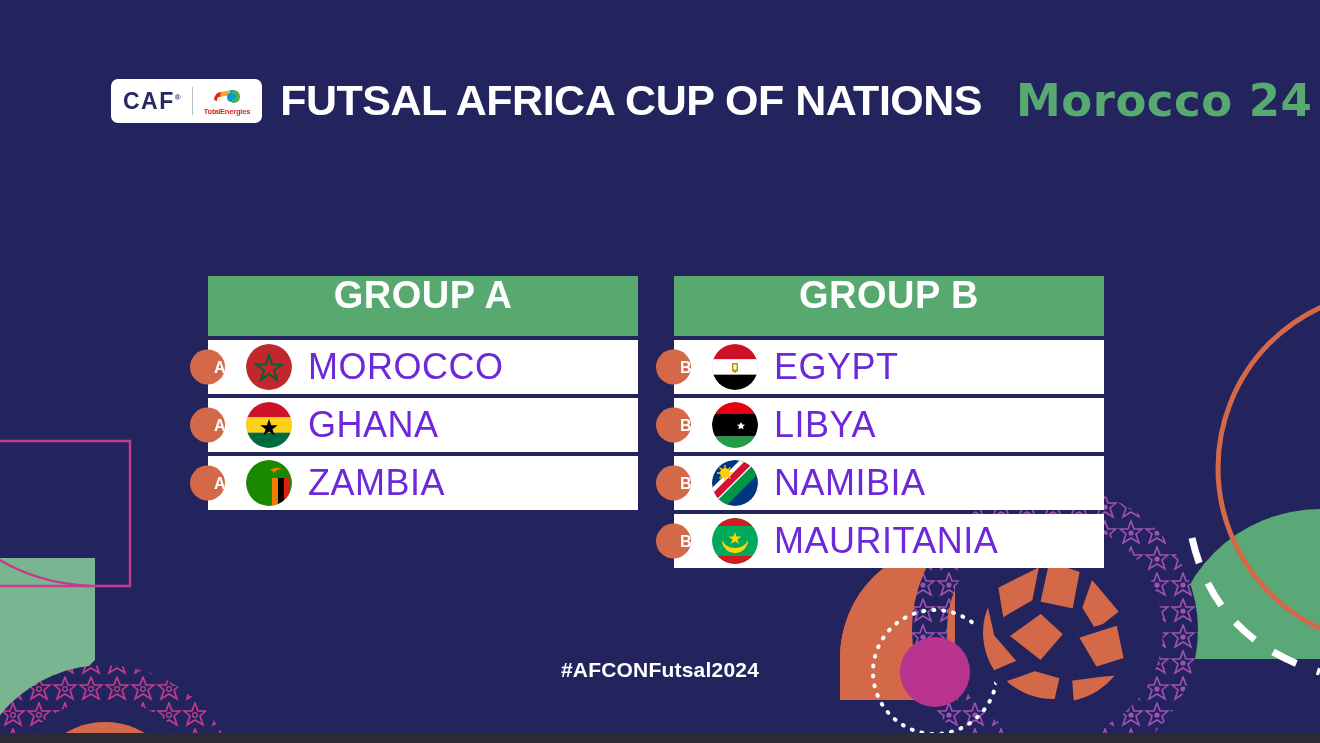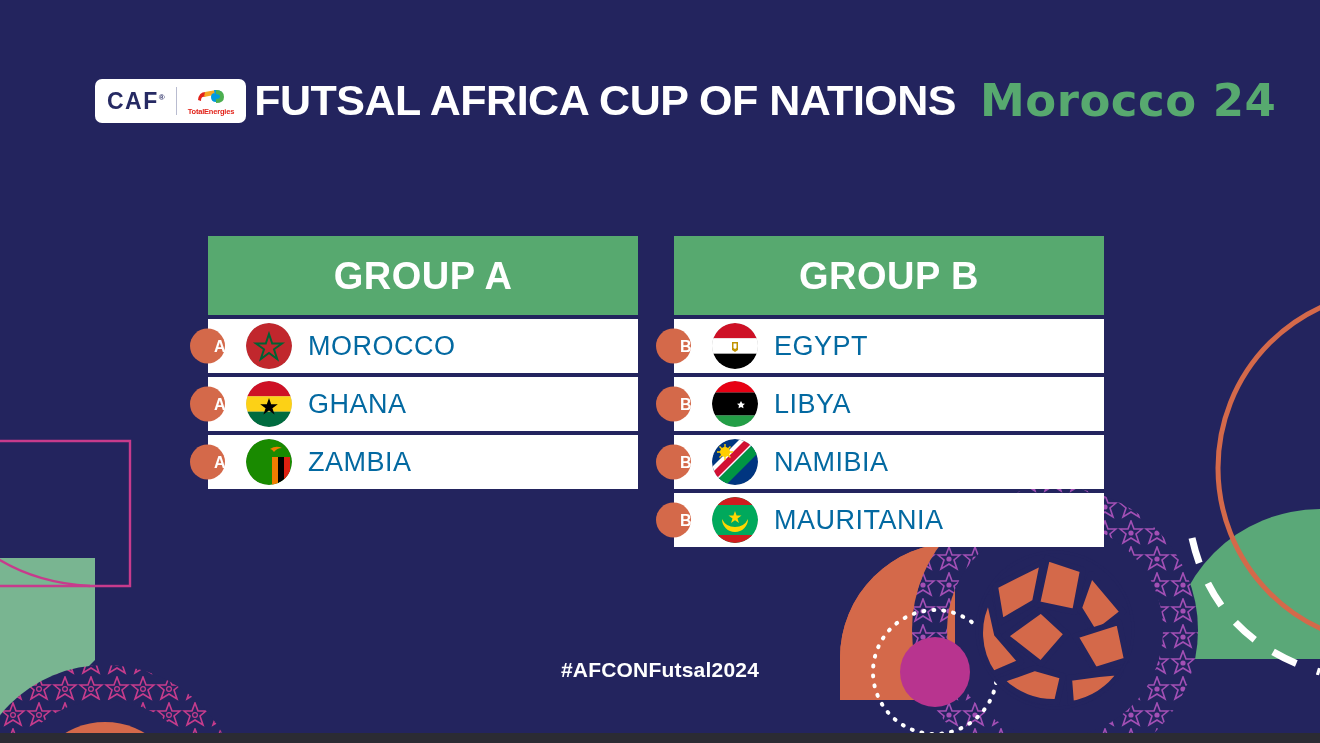--- a/index.html
+++ b/index.html
@@ -17,22 +17,22 @@
     background:#23245e;
     overflow:hidden;
   }
 
   
   #decor { position:absolute; inset:0; width:1320px; height:743px; }
 
   
   .header {
     position:absolute;
-    left:95px; top:78px;
-    display:flex; align-items:center; gap:8px;
+    left:111px; top:78px;
+    display:flex; align-items:center; gap:18px;
     z-index:10;
     justify-content:center;
   }
   .caf-logo {
     background:#ffffff;
     border-radius:7px;
     padding:7px 12px 6px 12px;
     display:flex; align-items:center; gap:11px;
     height:44px;
   }
@@ -81,22 +81,22 @@
   .group {
     position:absolute;
     width:430px;
     z-index:8;
   }
   #group-a { left:208px; top:236px; }
   #group-b { left:674px; top:236px; }
 
   .group-head {
     background:#57a96f;
-    height:79px;
-    display:flex; align-items:center; justify-content:center;
+    height:60px;
+    display:flex; justify-content:center;margin-top:40px;
   }
   .group-head-label {
     font-family:"Liberation Sans", sans-serif;
     font-weight:bold;
     font-size:38px;
     color:#ffffff;
     letter-spacing:0.5px;
     line-height:1;
   }
 
@@ -138,22 +138,22 @@
     border-radius:50%;
     overflow:hidden;
     background:#ccc;
     z-index:2;
   }
   .flag svg { display:block; width:46px; height:46px; }
 
   .country {
     margin-left:100px;
     font-family:"Liberation Sans", sans-serif;
-    font-size:27px;
-    color:#0369a1;
+    font-size:36px;
+    color:#6d28d9;
     letter-spacing:0.5px;
     line-height:1;
     white-space:nowrap;
     text-align:center;
   }
 
   
   .hashtag {
     position:absolute;
     left:0; right:0;

